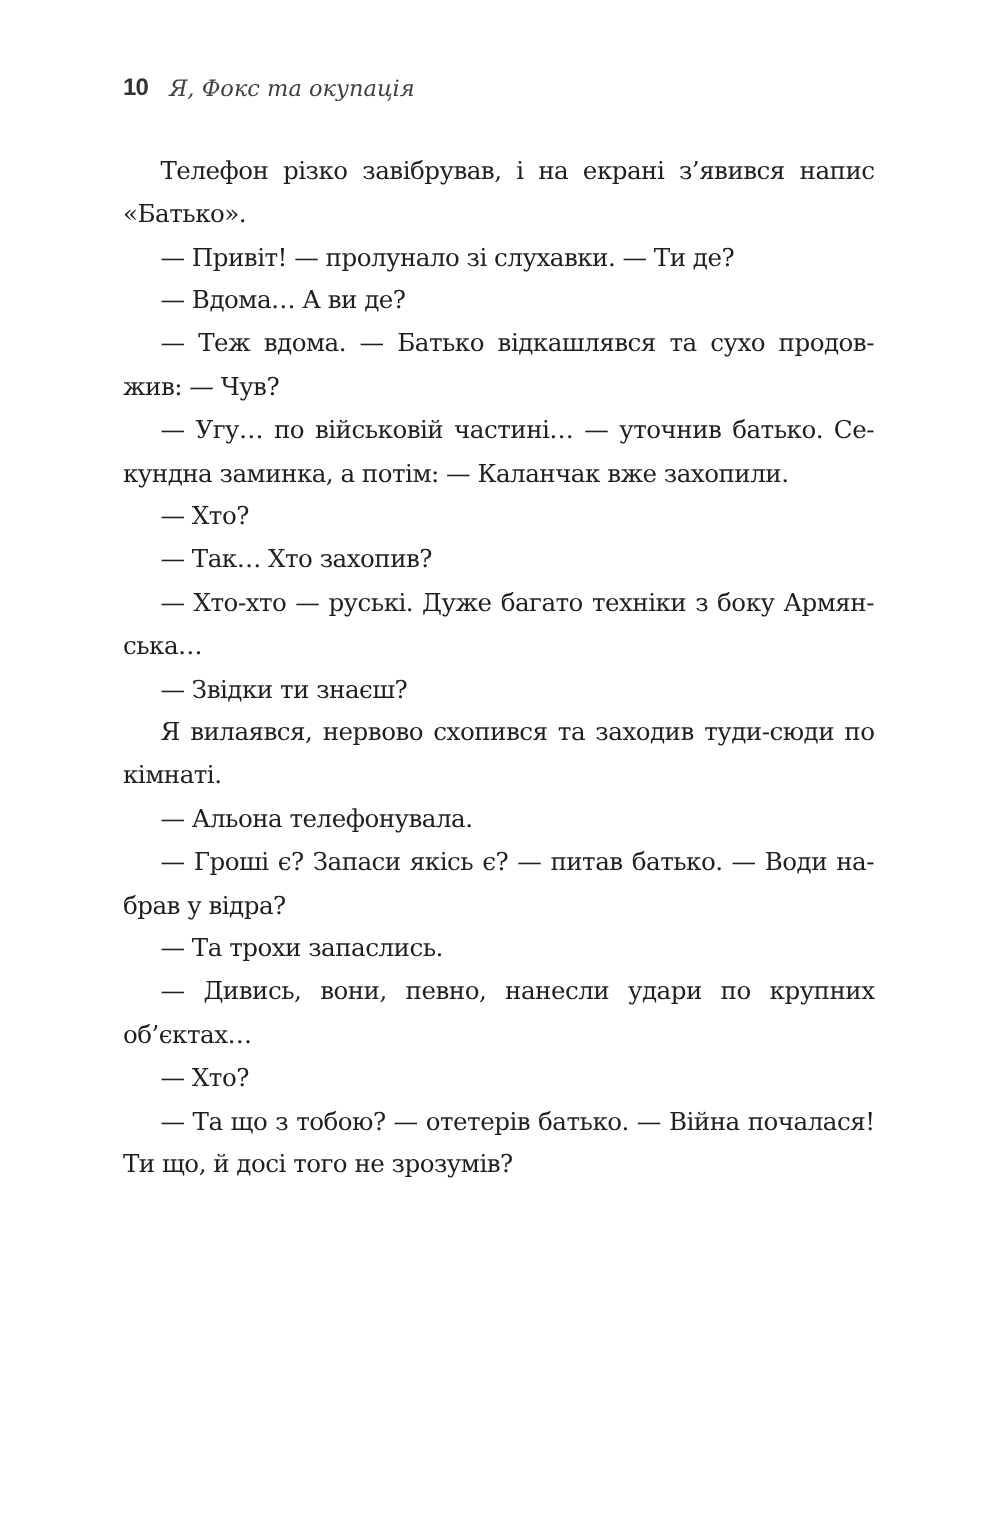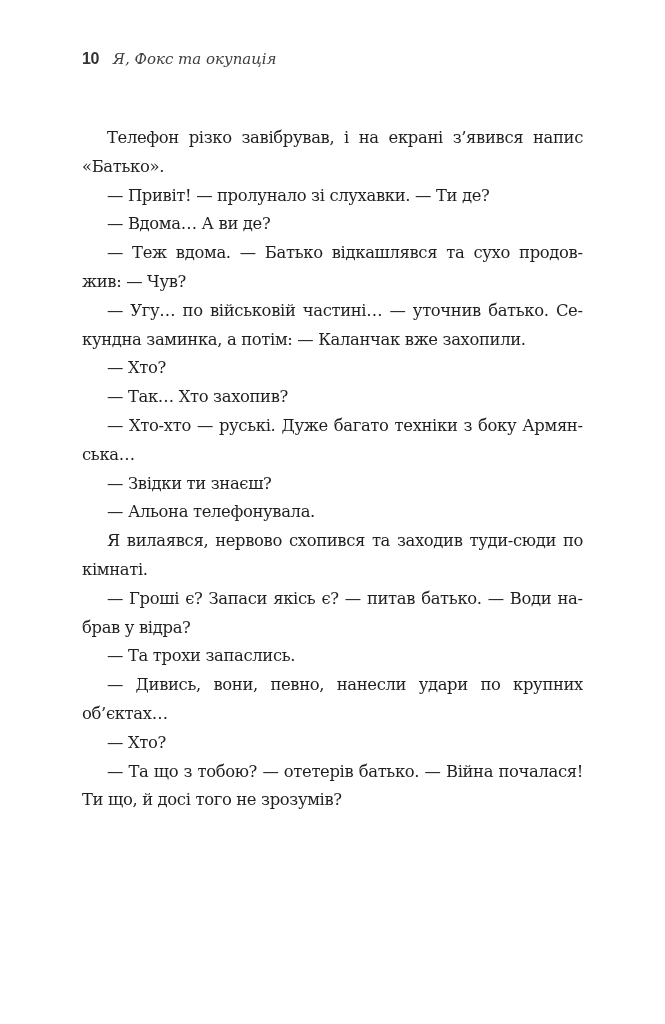--- a/index.html
+++ b/index.html
@@ -32,21 +32,21 @@
     }
     .running-title {
       font-family: "DejaVu Serif", serif;
       font-style: italic;
       font-size: 15px;
       color: #404040;
     }
     .text-body {
       position: absolute;
       left: 82px;
-      top: 124px;
+      top: 100px;
       width: 501px;
       font-family: "DejaVu Serif", serif;
       font-size: 16.4px;
       line-height: 28.8px;
       color: #1f1f1f;
     }
     .para {
       margin: 0;
       text-indent: 25px;
       text-align: justify;
@@ -66,20 +66,20 @@
 <div class="text-body">
   <p class="para">Телефон різко завібрував, і на екрані з’явився напис «Батько».</p>
   <p class="para">— Привіт! — пролунало зі слухавки. — Ти де?</p>
   <p class="para">— Вдома… А ви де?</p>
   <p class="para">— Теж вдома. — Батько відкашлявся та сухо продов­жив: — Чув?</p>
   <p class="para">— Угу… по військовій частині… — уточнив батько. Се­кундна заминка, а потім: — Каланчак вже захопили.</p>
   <p class="para">— Хто?</p>
   <p class="para">— Так… Хто захопив?</p>
   <p class="para">— Хто-хто — руські. Дуже багато техніки з боку Армян­ська…</p>
   <p class="para">— Звідки ти знаєш?</p>
+  <p class="para">Я вилаявся, нервово схопився та заходив туди-сюди по кімнаті.</p>
   <p class="para">— Альона телефонувала.</p>
-  <p class="para">Я вилаявся, нервово схопився та заходив туди-сюди по кімнаті.</p>
   <p class="para">— Гроші є? Запаси якісь є? — питав батько. — Води на­брав у відра?</p>
   <p class="para">— Та трохи запаслись.</p>
   <p class="para">— Дивись, вони, певно, нанесли удари по крупних об’єктах…</p>
   <p class="para">— Хто?</p>
   <p class="para">— Та що з тобою? — отетерів батько. — Війна почала­ся! Ти що, й досі того не зрозумів?</p>
 </div>
 
 </body></html>

